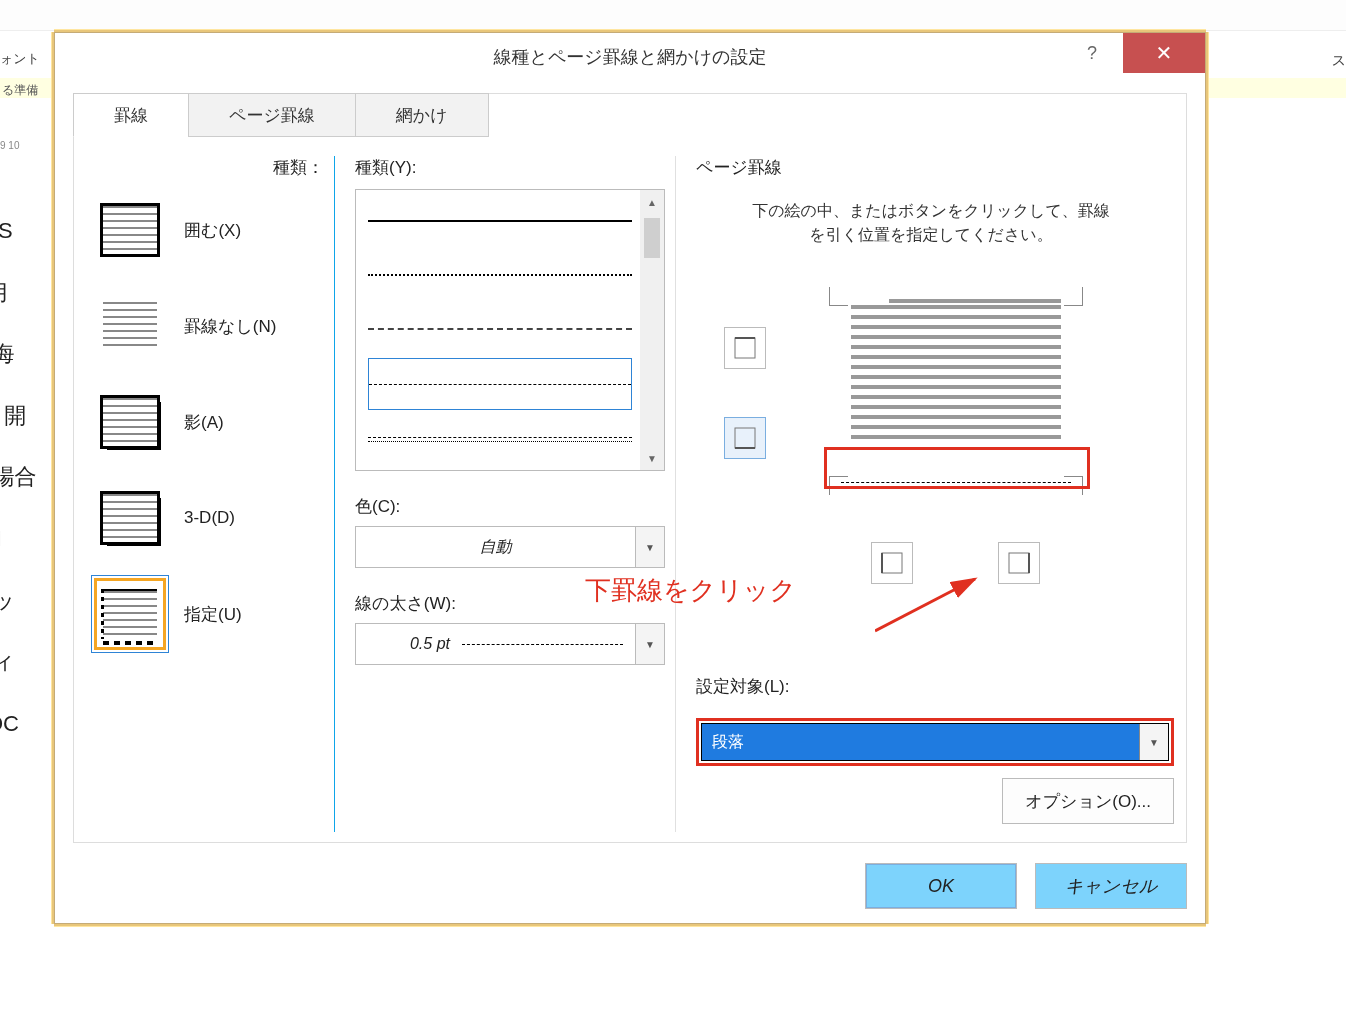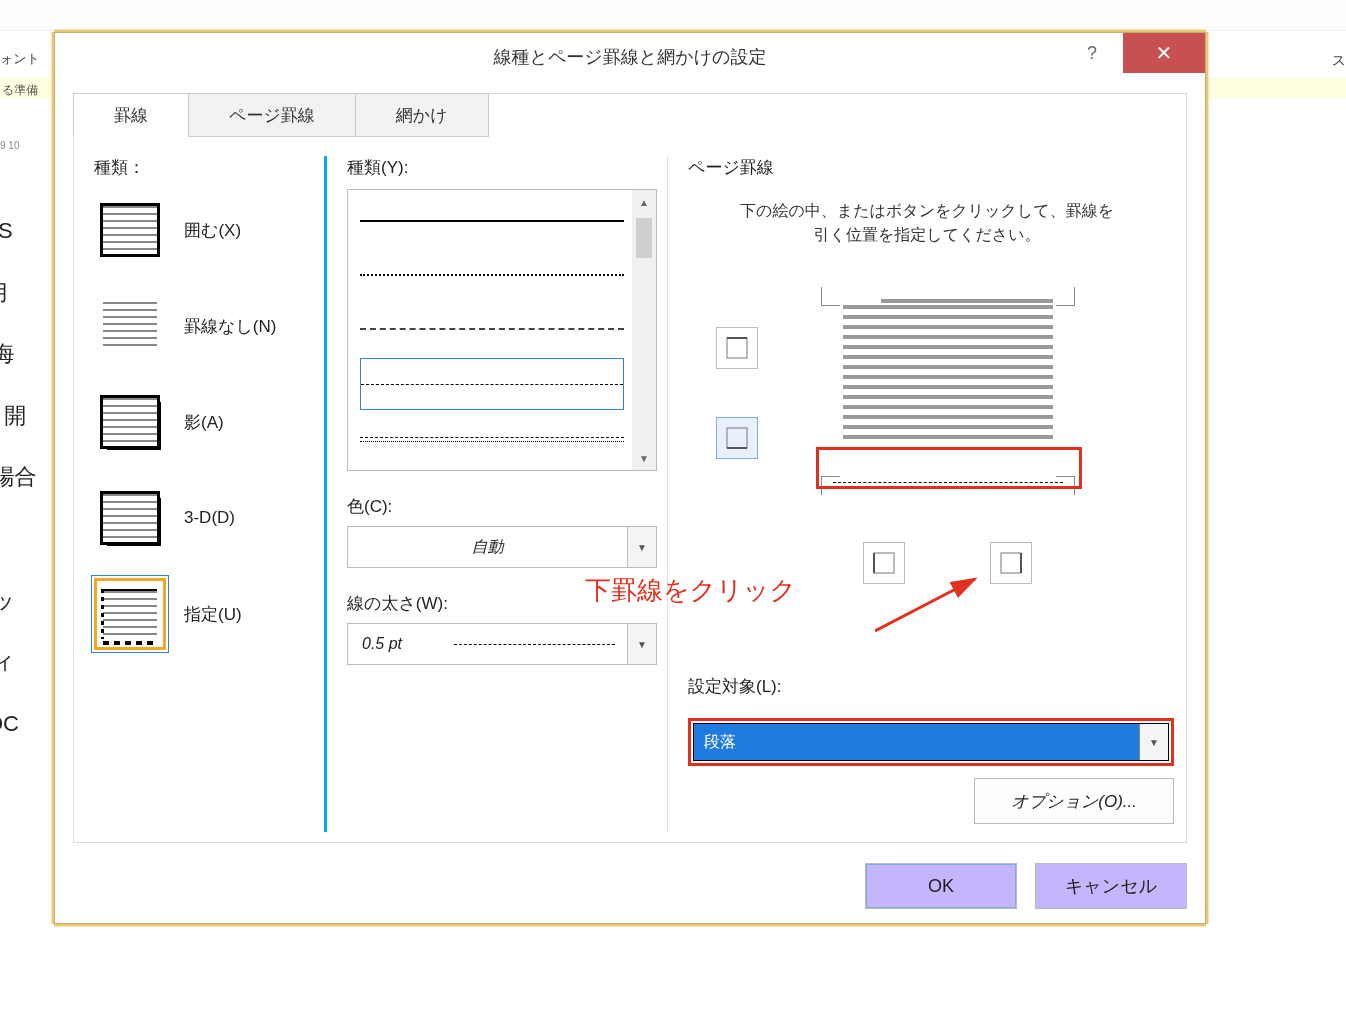--- a/index.html
+++ b/index.html
@@ -61,21 +61,21 @@
   .tab {
     padding: 0 40px; height:42px; display:flex; align-items:center;
     border:1px solid #ccc; border-bottom:1px solid #ccc; background:#f2f2f2;
     font-size:17px; color:#333; margin-right:-1px;
   }
   .tab.active { background:#fff; border-bottom:1px solid #fff; }
   .panel {
     position:absolute; left:20px; right:20px; top:62px; bottom:10px;
     display:flex; gap: 20px;
   }
-  .col1 { width:230px; border-right:3px solid #0ea5e9; }
+  .col1 { width:230px; border-right:1px solid #0ea5e9; padding-right:10px;text-align:right;}
   .col2 { width:310px; border-right:1px solid #e0e0e0; padding-right:10px;}
   .col3 { flex:1; }
   .section-label { font-size:17px; margin-bottom:10px;}
 
   
   .setting-item { display:flex; align-items:center; gap:18px; height:82px; margin-bottom:14px;}
   .setting-icon {
     width:72px; height:72px; border:3px solid transparent; box-sizing:border-box;
     display:flex; align-items:center; justify-content:center; position:relative;
   }
@@ -173,31 +173,31 @@
   .apply-combo {
     height:36px; display:flex; align-items:center; border:1px solid #000000; background:#fff;
   }
   .apply-combo .sel-region {
     flex:1; background:#1f7be0; color:#fff; padding:0 10px; display:flex; align-items:center; height:100%;
     font-size:16px;
   }
   .apply-combo .dd { width:28px; height:100%; border-left:1px solid #888; background:#f4f4f4;
     display:flex;align-items:center;justify-content:center; color:#555; font-size:10px;}
   .options-btn {
-    position:absolute; right:-8px; bottom:8px; height:44px; padding:0 36px;
-    border:1px solid #bbb; background:#fdfdfd; font-size:17px; display:flex; align-items:center;font-style:italic;
+    position:absolute; right:-8px; bottom:8px; height:44px; padding:0 22px;
+    border:1px solid #bbb; background:#fdfdfd; font-size:17px; display:flex; align-items:center;
   }
 
   
   .btnbar {
     position:absolute; right:18px; bottom:14px; display:flex; gap:18px;
   }
   .btn {
-    width:150px; height:44px; border:1px solid #bbb; background:#c4b5fd;
-    display:flex; align-items:center; justify-content:center; font-size:18px;
+    width:150px; height:44px; border:1px solid #bbb; background:#7dd3fc;
+    display:flex; align-items:center; justify-content:center; font-size:18px;font-style:italic;
   }
   .btn.primary { box-shadow: inset 0 0 0 1px #7aaee0; }
 
   
   .bi rect{fill:none;stroke:#777;stroke-width:1;}
   .bi line{stroke:#555;stroke-width:2;}
 </style>
 </head>
 <body>
 
@@ -298,21 +298,21 @@
         </div>
 
         <div class="label-row">色(C):</div>
         <div class="combo">
           <div class="cb-text">自動</div>
           <div class="cb-btn">▼</div>
         </div>
 
         <div class="label-row">線の太さ(W):</div>
         <div class="combo">
-          <div class="cb-text" style="flex:0 0 80px;text-align:left;padding-left:14px">0.5 pt</div>
+          <div class="cb-text" style="flex:0 0 80px;text-align:right;padding-left:14px">0.5 pt</div>
           <div class="cb-sample"></div>
           <div class="cb-btn">▼</div>
         </div>
       </div>
 
       <div class="col3" style="position:relative">
         <div class="section-label">ページ罫線</div>
         <div class="preview-msg">下の絵の中、またはボタンをクリックして、罫線を引く位置を指定してください。</div>
 
         <div class="preview-area">

